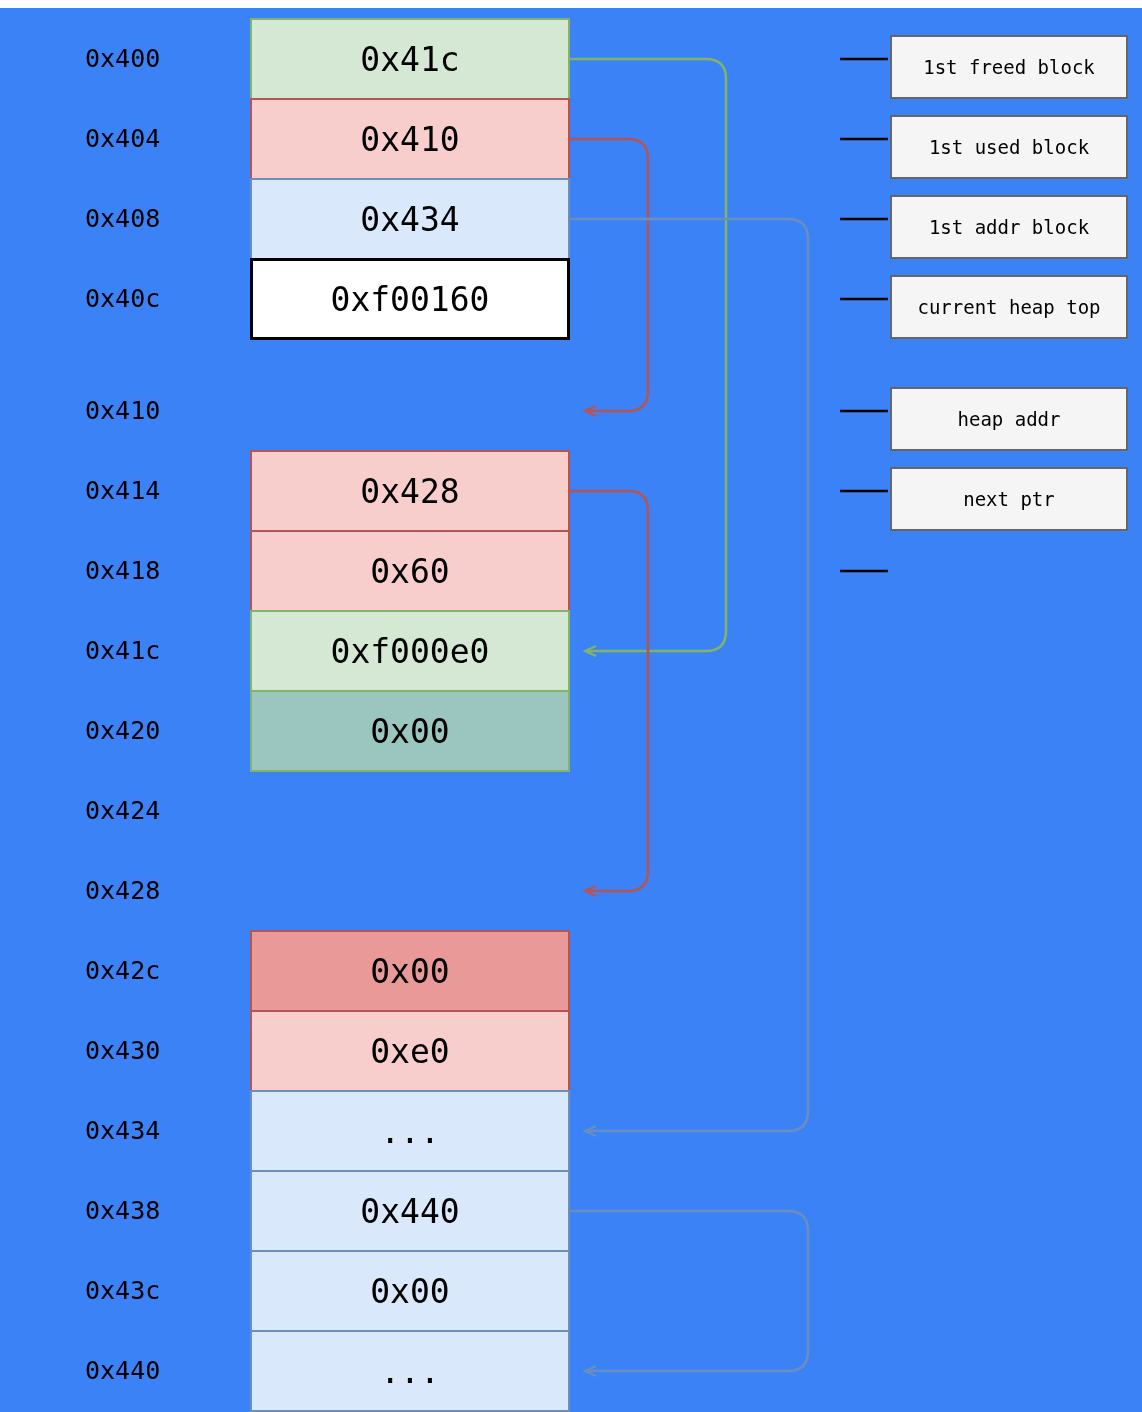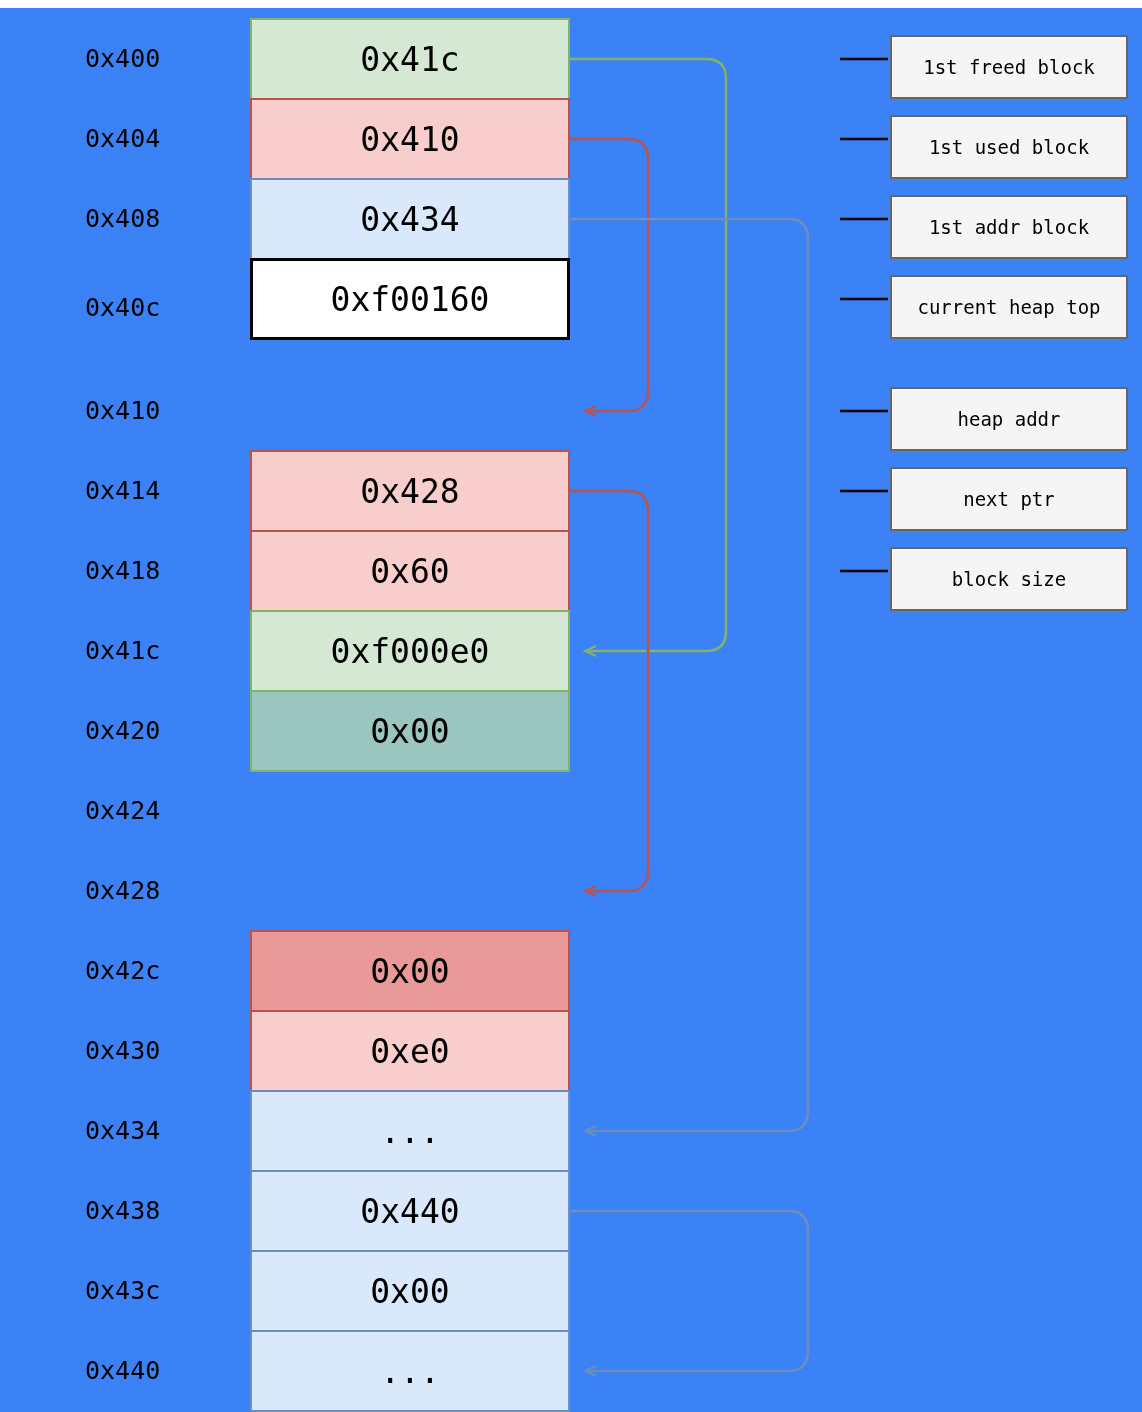--- a/index.html
+++ b/index.html
@@ -70,21 +70,21 @@
   .pointer { stroke-width: 2.5; }
 </style>
 </head>
 <body>
 
 <div class="canvas">
 
   <div class="addr" style="top:36px">0x400</div>
   <div class="addr" style="top:116px">0x404</div>
   <div class="addr" style="top:196px">0x408</div>
-  <div class="addr" style="top:285px">0x40c</div>
+  <div class="addr" style="top:276px">0x40c</div>
   <div class="addr" style="top:388px">0x410</div>
   <div class="addr" style="top:468px">0x414</div>
   <div class="addr" style="top:548px">0x418</div>
   <div class="addr" style="top:628px">0x41c</div>
   <div class="addr" style="top:708px">0x420</div>
   <div class="addr" style="top:788px">0x424</div>
   <div class="addr" style="top:868px">0x428</div>
   <div class="addr" style="top:948px">0x42c</div>
   <div class="addr" style="top:1028px">0x430</div>
   <div class="addr" style="top:1108px">0x434</div>
@@ -135,21 +135,20 @@
   <div class="cell blue" style="top:1322px">
       <span>...</span>
     </div>
 
   <div class="note" style="top:27px">1st freed block</div>
   <div class="note" style="top:107px">1st used block</div>
   <div class="note" style="top:187px">1st addr block</div>
   <div class="note" style="top:267px">current heap top</div>
   <div class="note" style="top:459px">next ptr</div>
   <div class="note" style="top:379px">heap addr</div>
-  <div class="note" style="top:539px">block size</div>
 
   <svg class="overlay" viewBox="0 0 1142 1412" xmlns="http://www.w3.org/2000/svg">
     <defs>
       <marker id="arrow-black" markerUnits="userSpaceOnUse" markerWidth="14" markerHeight="12" refX="12" refY="5" orient="auto">
         <path d="M 0 0 L 12 5 L 0 10 Z" fill="#000000" stroke="none"></path>
       </marker>
       <marker id="arrow-green" markerUnits="userSpaceOnUse" markerWidth="16" markerHeight="16" refX="12" refY="7" orient="auto">
         <path d="M 2 2 L 13 7 L 2 12" fill="none" stroke="#82b366" stroke-width="2.2"></path>
       </marker>
       <marker id="arrow-red" markerUnits="userSpaceOnUse" markerWidth="16" markerHeight="16" refX="12" refY="7" orient="auto">

